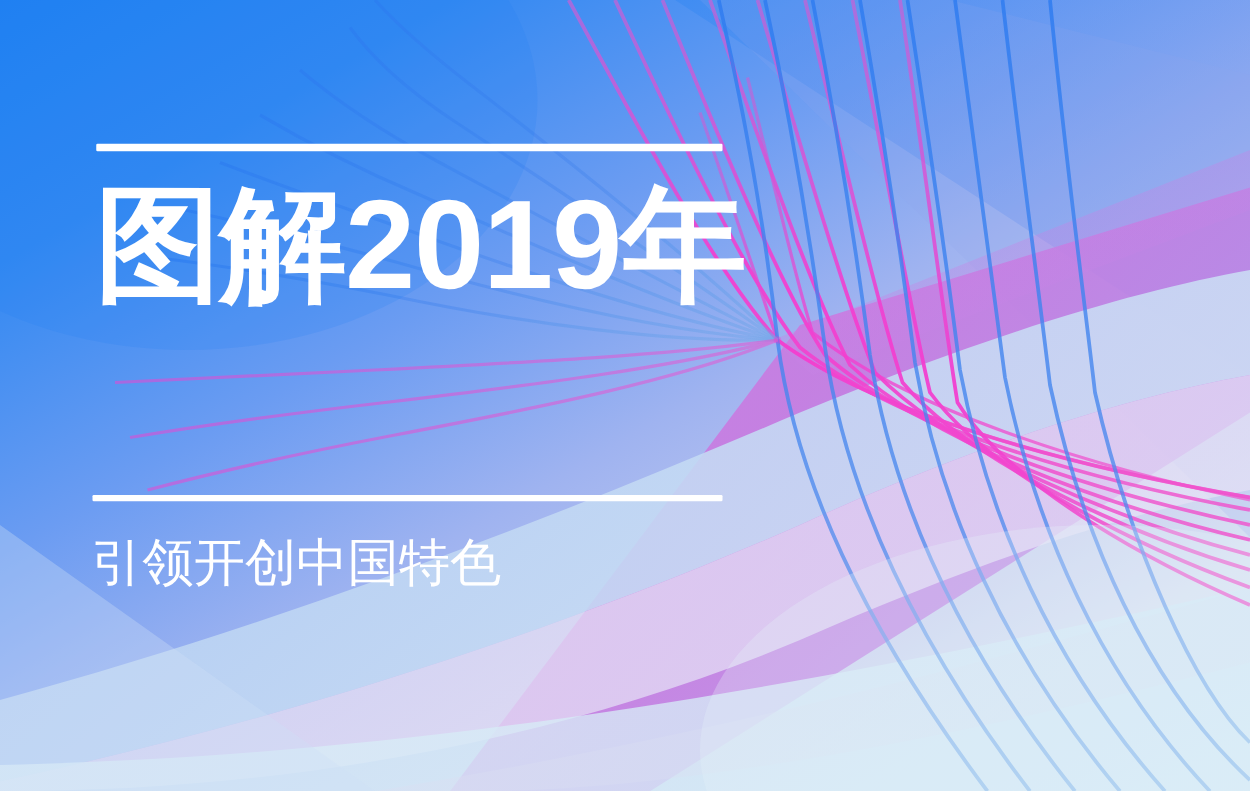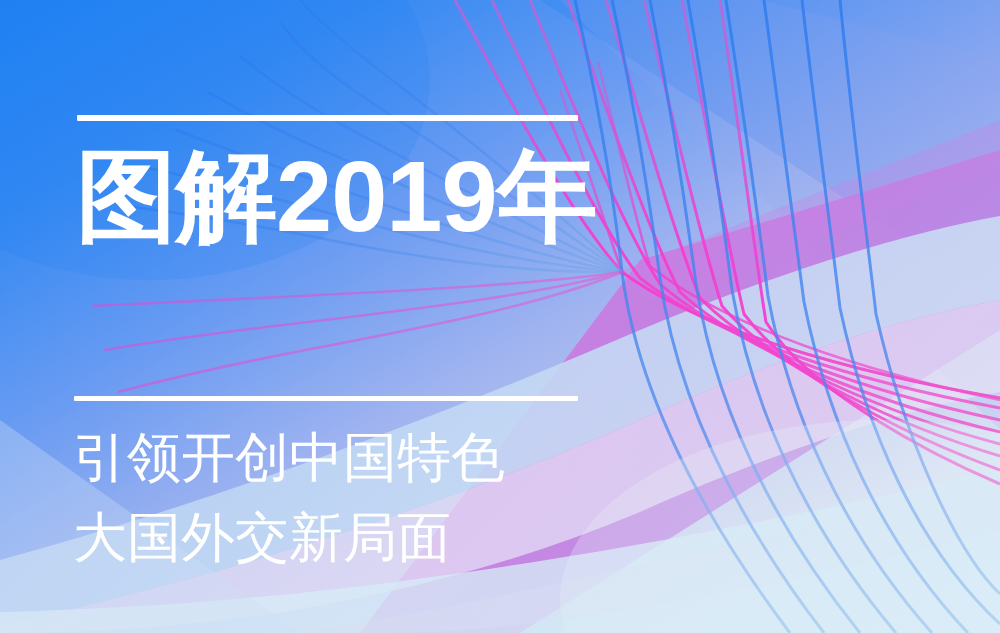--- a/index.html
+++ b/index.html
@@ -47,21 +47,21 @@
     font-size:101px;
     letter-spacing:-1px;
   }
 
   .subtitle-line{
     position:absolute;
     color:#ffffff;
     font-weight:400;
     white-space:nowrap;
     line-height:1;
-    font-size:54px;
+    font-size:41px;
     letter-spacing:0px;
   }
   #subtitle-line-1{left:73px;top:430px;}
   #subtitle-line-2{left:73px;top:510px;}
 </style>
 </head>
 <body>
 
 <div id="poster">
 
@@ -210,16 +210,15 @@
 
     <div class="rule" id="rule-top"></div>
 
     <div class="title-line" id="title-line-1">图解2019年</div>
 
 
     <div class="rule" id="rule-mid"></div>
 
     <div class="subtitle-line" id="subtitle-line-1">引领开创中国特色</div>
 
-    <div class="subtitle-line" id="subtitle-line-2">大国外交新局面</div>
   </div>
 
 </div>
 
 </body></html>

